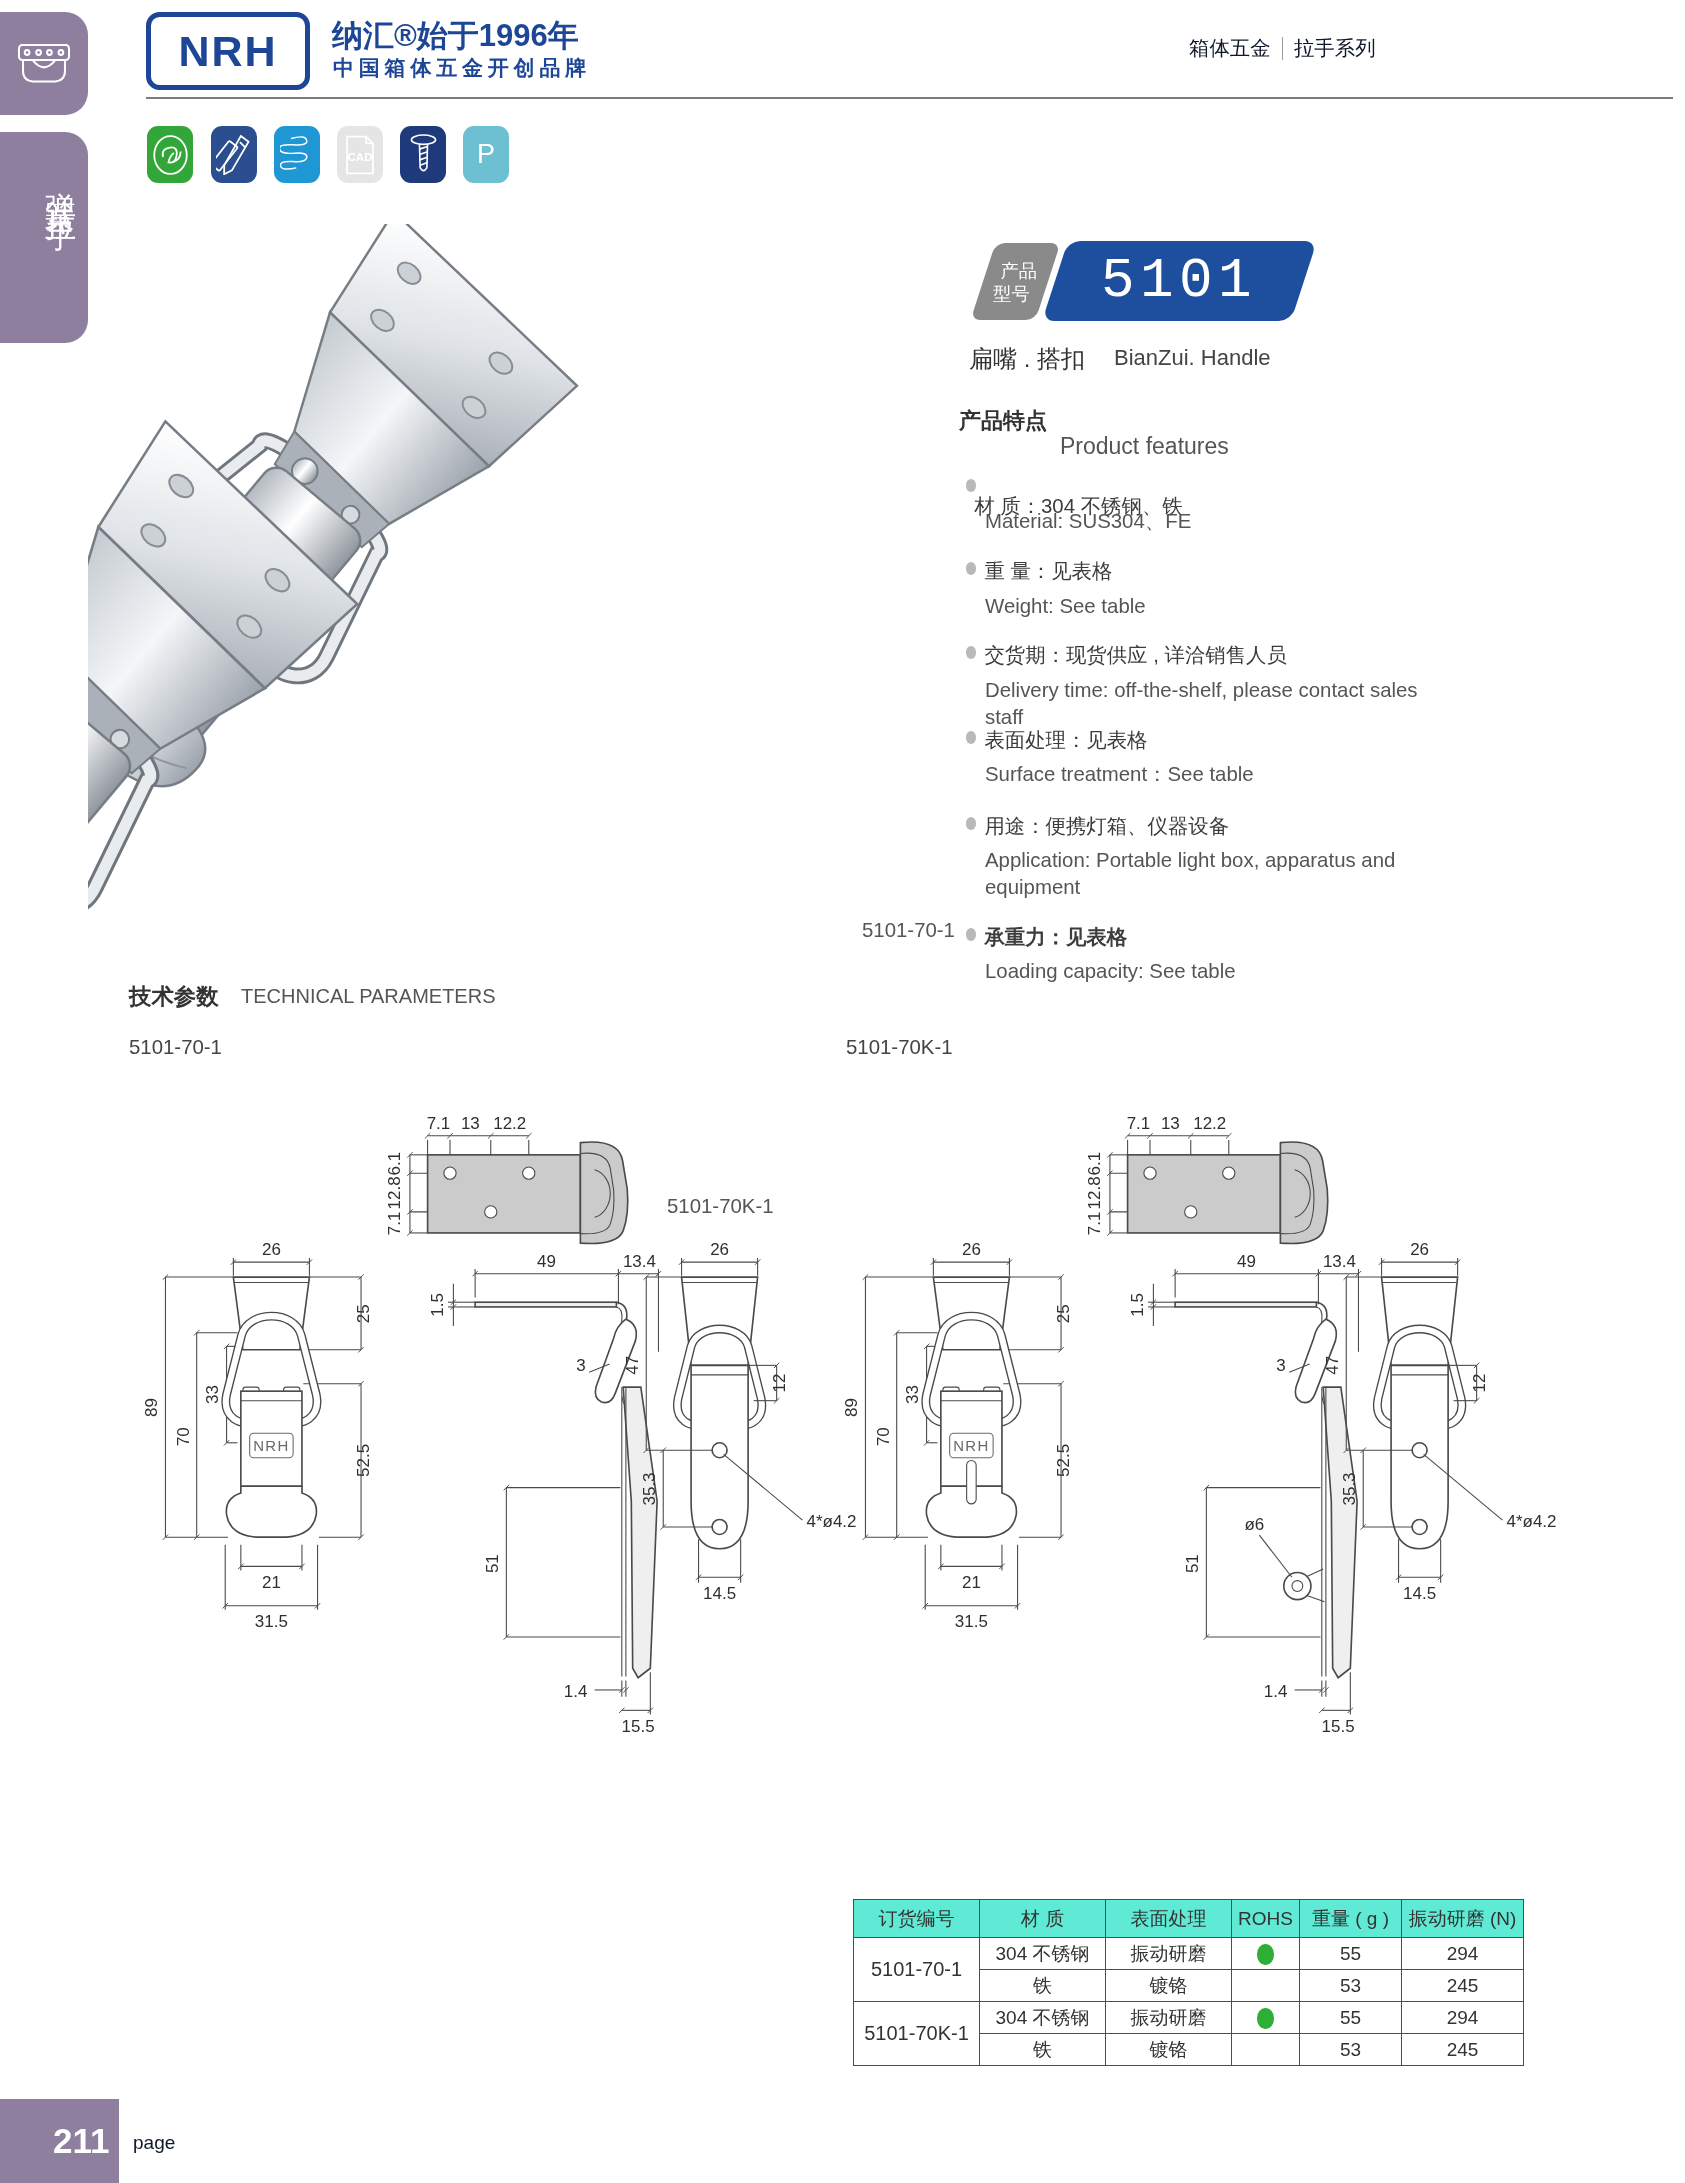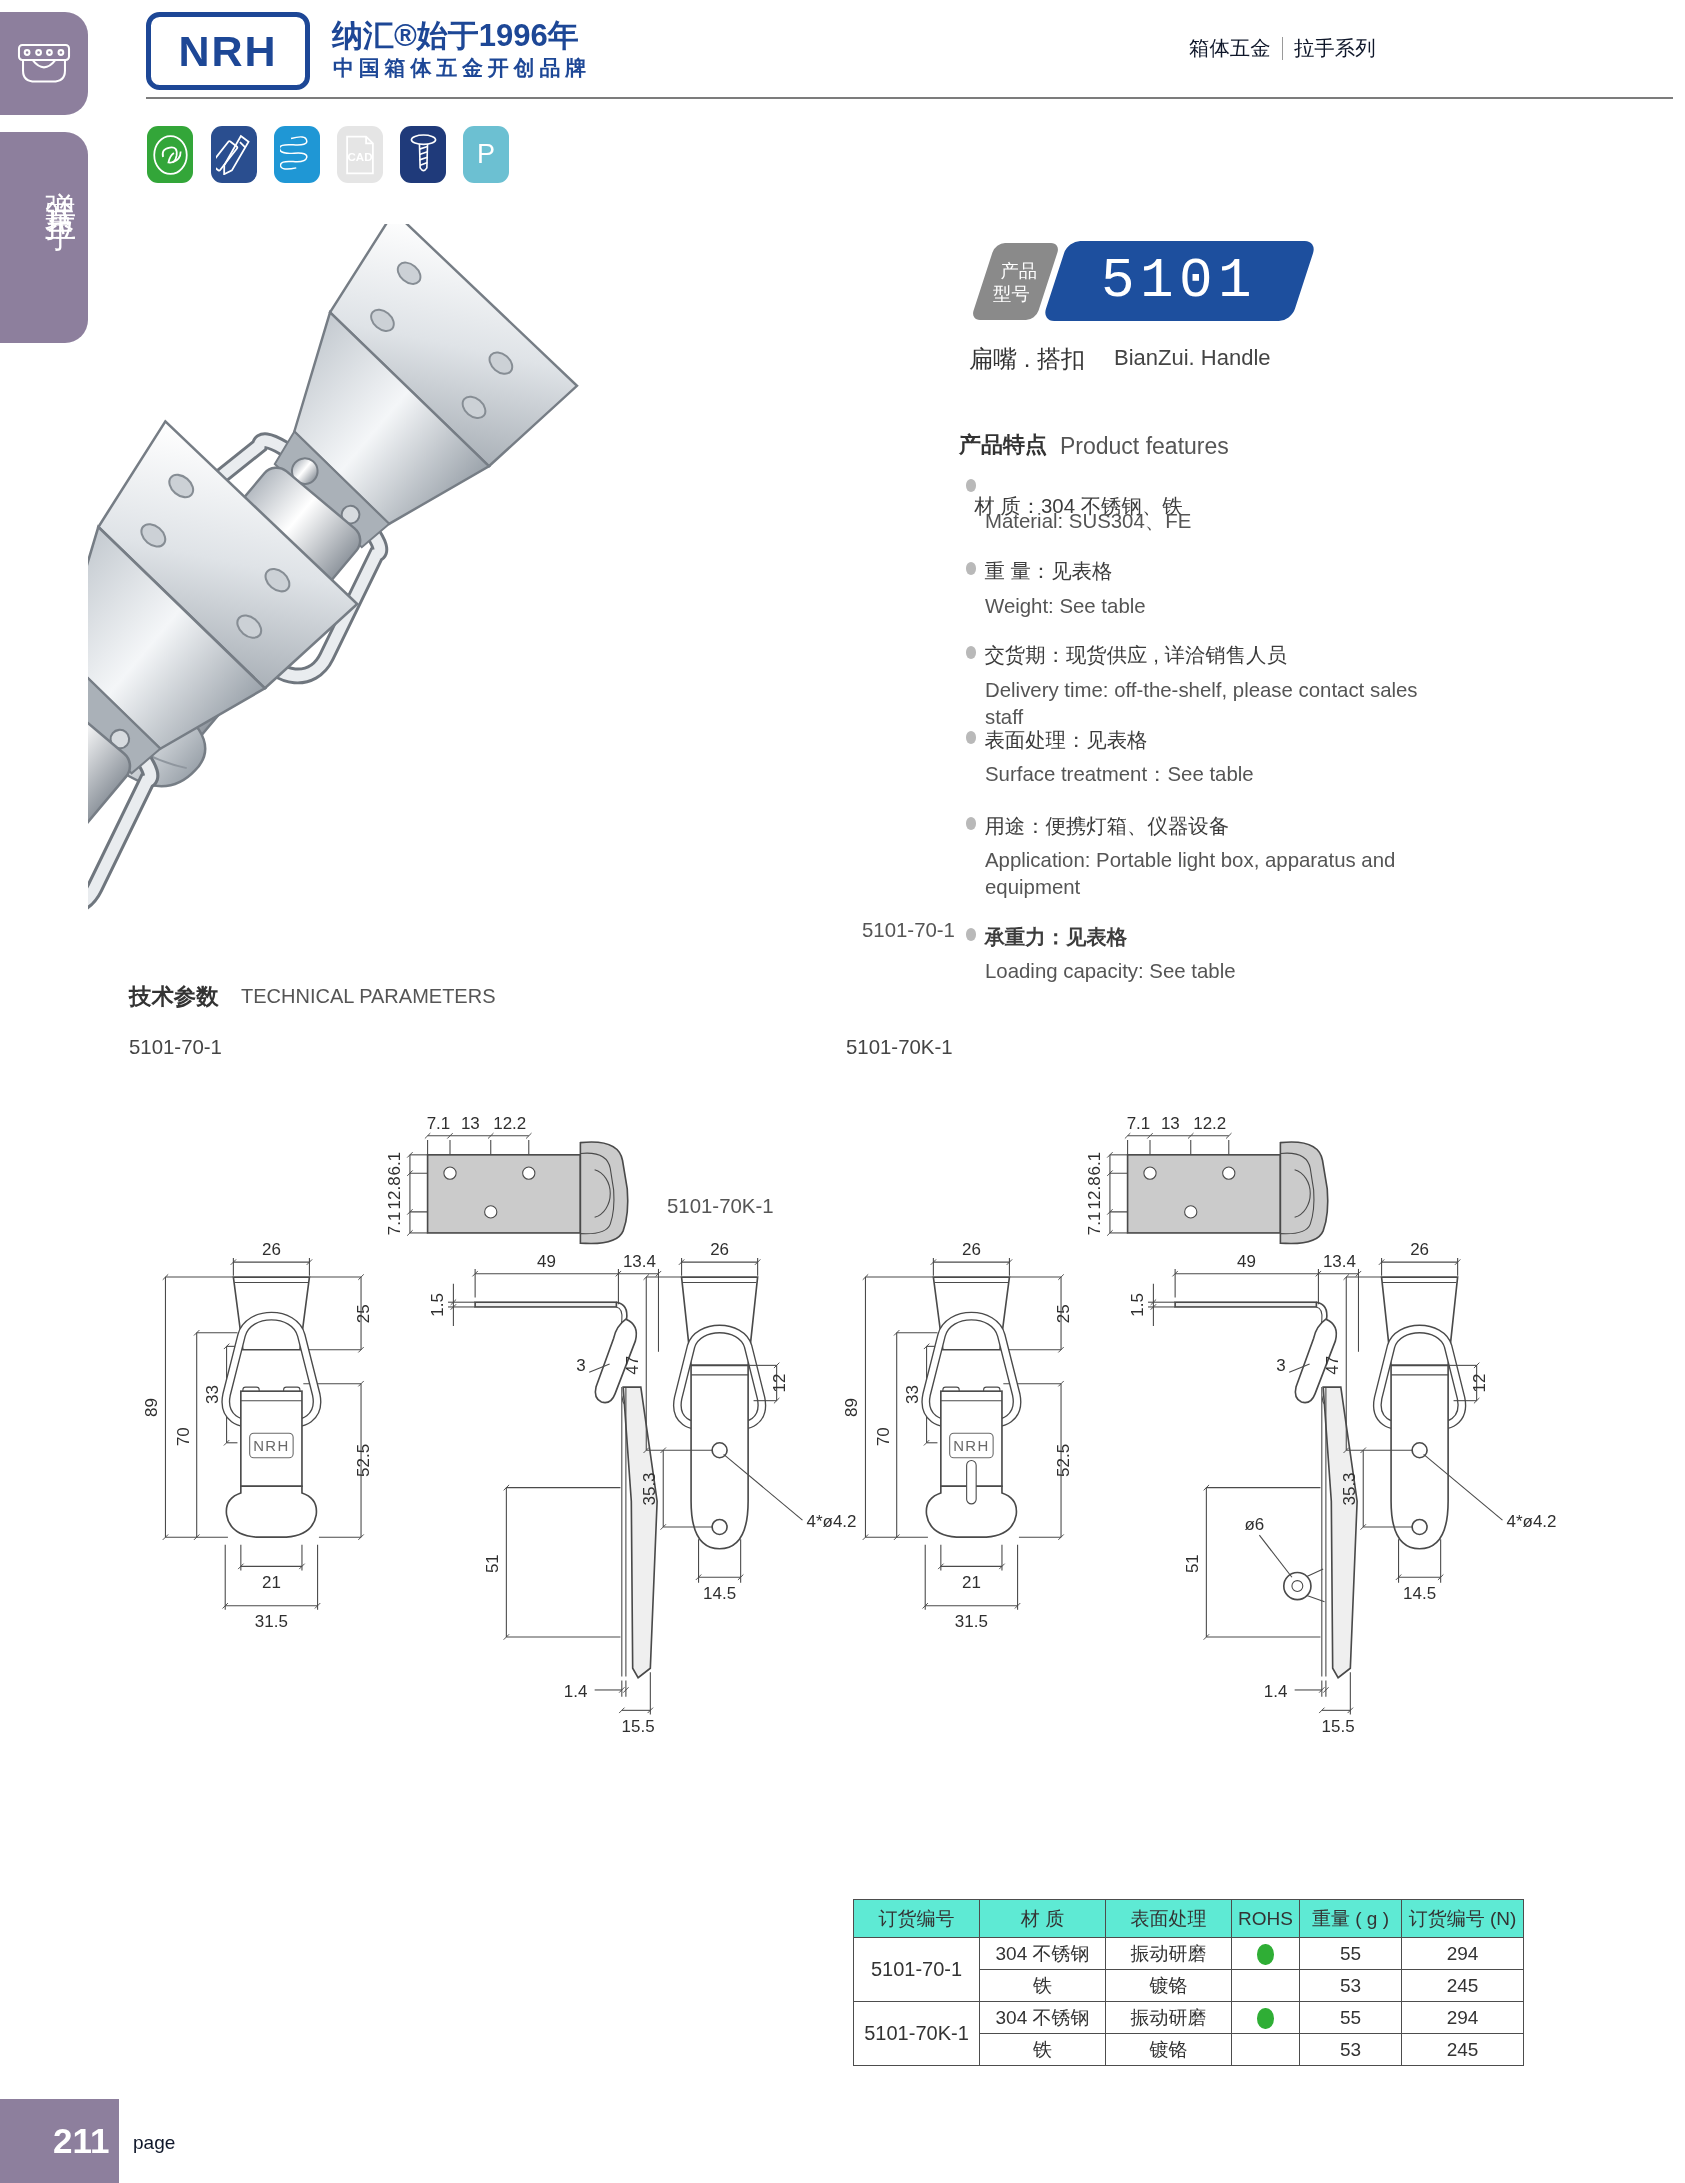--- a/index.html
+++ b/index.html
@@ -37,21 +37,21 @@
               align-items:center;justify-content:center;}
   .badge-gray div{transform:skewX(18deg);color:#fff;font-size:18.3px;line-height:23px;}
   .badge-blue{position:absolute;left:1055px;top:241px;width:249px;height:80px;background:#1d4f9e;
               transform:skewX(-18deg);border-radius:12.2px;display:flex;align-items:center;justify-content:center;}
   .badge-blue span{transform:skewX(18deg);color:#fff;font-size:56px;letter-spacing:5.4px;
                    font-family:"Liberation Mono","DejaVu Sans Mono",monospace;}
   .pname-cn{position:absolute;left:969px;top:343px;font-size:24px;color:#333;}
   .pname-en{position:absolute;left:1114px;top:345px;font-size:22px;color:#444;}
 
   
-  .feat-title-cn{position:absolute;left:959px;top:430px;font-size:22px;font-weight:bold;color:#333;}
+  .feat-title-cn{position:absolute;left:959px;top:406px;font-size:22px;font-weight:bold;color:#333;}
   .feat-title-en{position:absolute;left:1060px;top:433px;font-size:23px;color:#555;}
   .fi{position:absolute;left:966px;display:flex;align-items:flex-start;}
   .fi .bullet{width:10.2px;height:12.2px;border-radius:50%;background:#b9b9b9;margin-top:5.4px;flex:0 0 auto;}
   .fi .cn{margin-left:8.2px;font-size:20.4px;color:#3c3c3c;}
   .fe{position:absolute;left:985px;width:469px;font-size:20.4px;color:#555;line-height:27px;}
 
   
   .photo-label{position:absolute;font-size:20.4px;color:#555;}
   .tech-cn{position:absolute;left:129px;top:981px;font-size:22.4px;font-weight:bold;color:#333;}
   .tech-en{position:absolute;left:241px;top:985px;font-size:20px;color:#555;}
@@ -655,21 +655,21 @@
         <col style="width:102px">
         <col style="width:122px">
     </colgroup>
     <thead>
       <tr>
         <th>订货编号</th>
         <th>材  质</th>
         <th>表面处理</th>
         <th>ROHS</th>
         <th>重量 ( g )</th>
-        <th>订货编号 (N)</th>
+        <th>振动研磨 (N)</th>
       </tr>
     </thead>
     <tbody>
       <tr>
         <td class="model" rowspan="2">5101-70-1</td>
         <td>304 不锈钢</td>
         <td>振动研磨</td>
         <td><span class="dot"></span></td>
         <td>55</td>
         <td>294</td>

